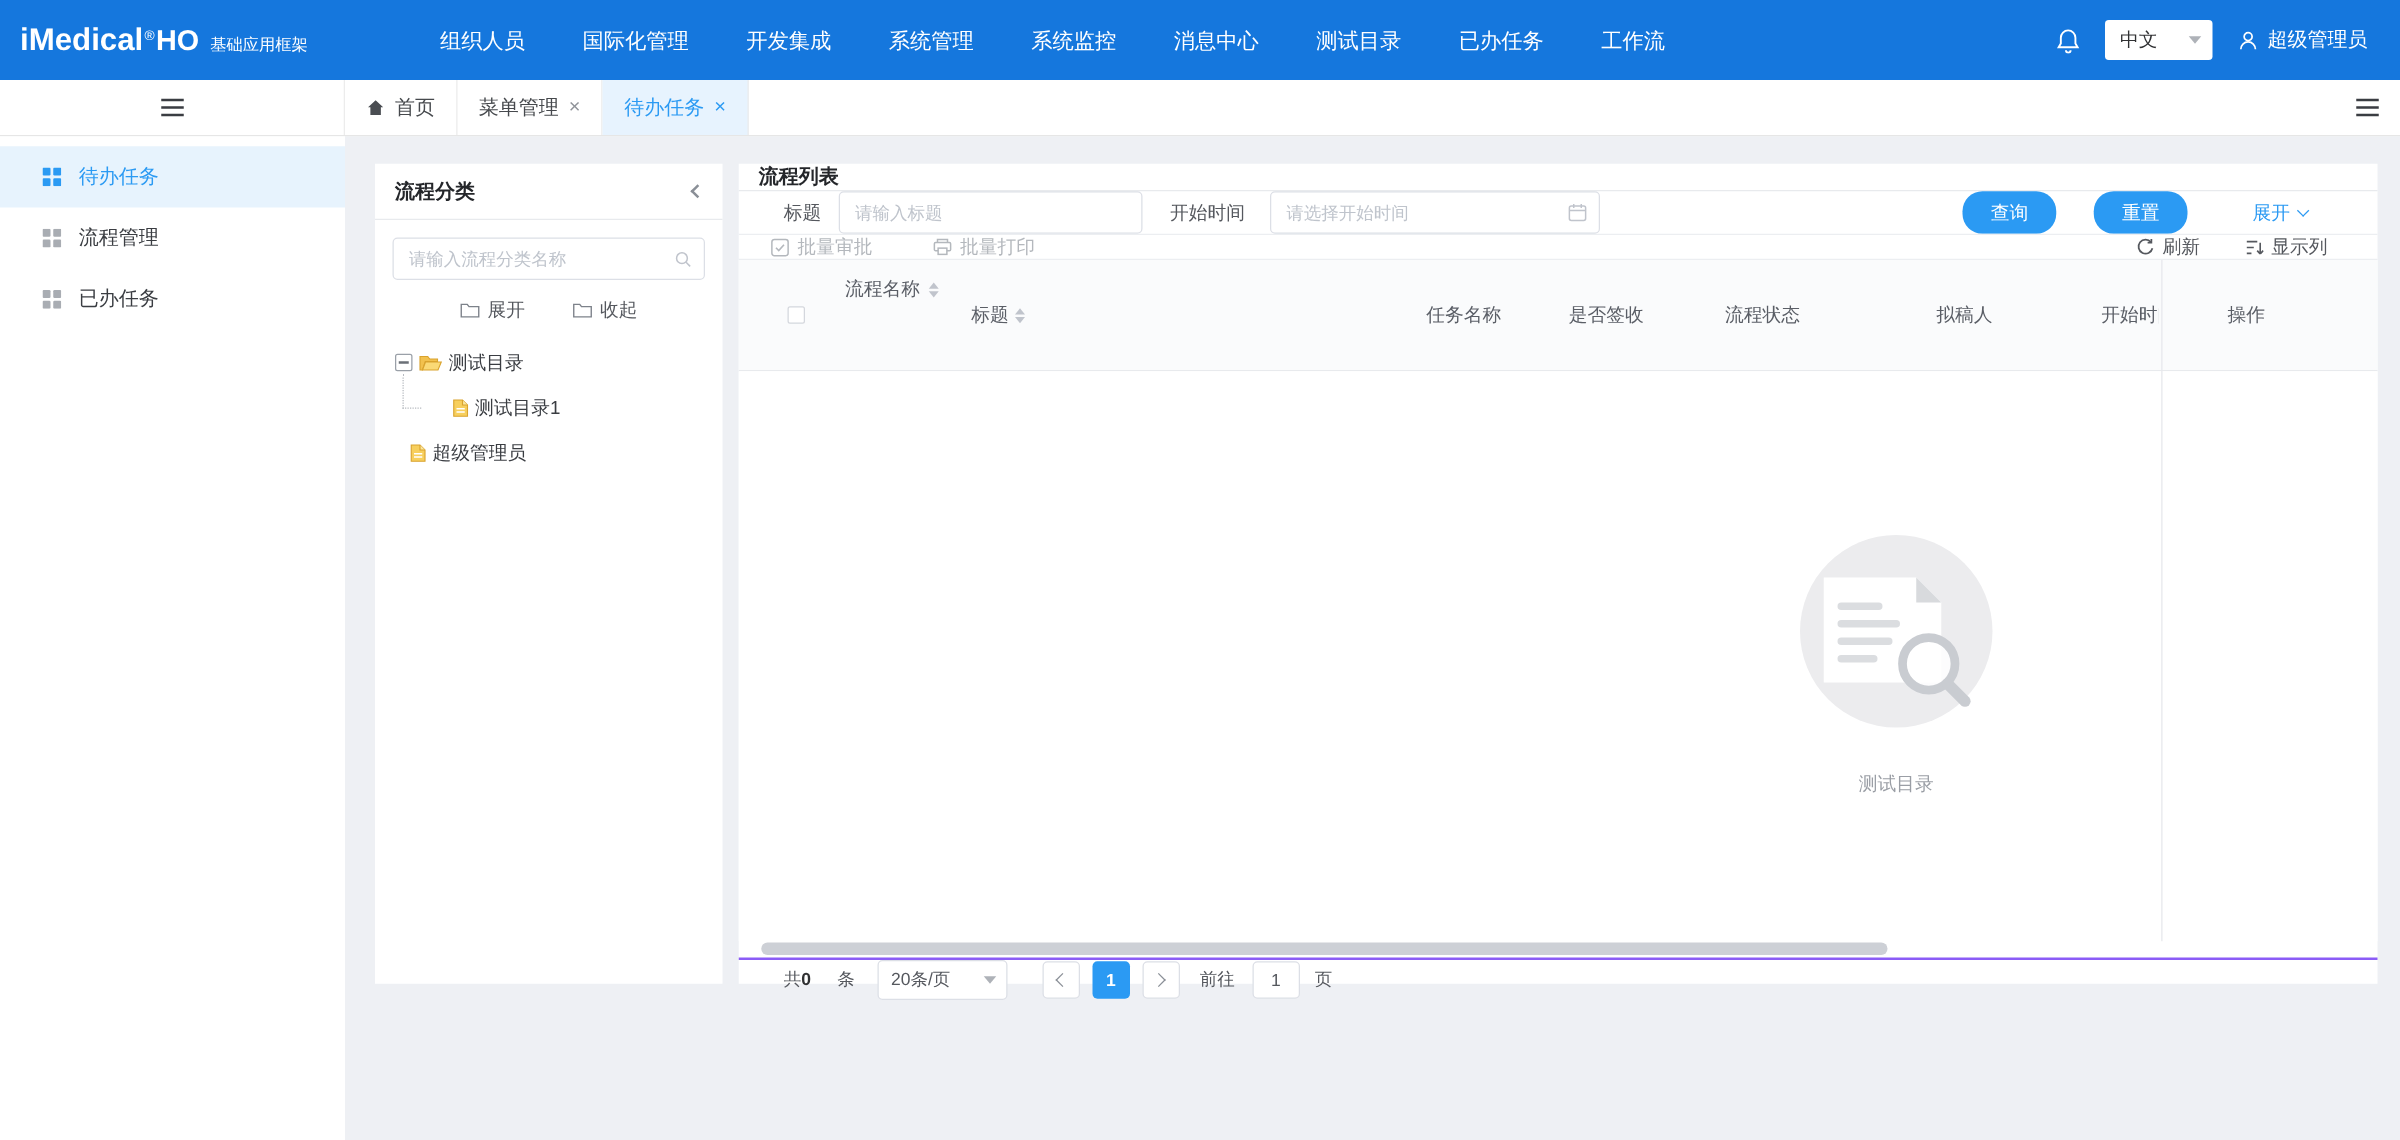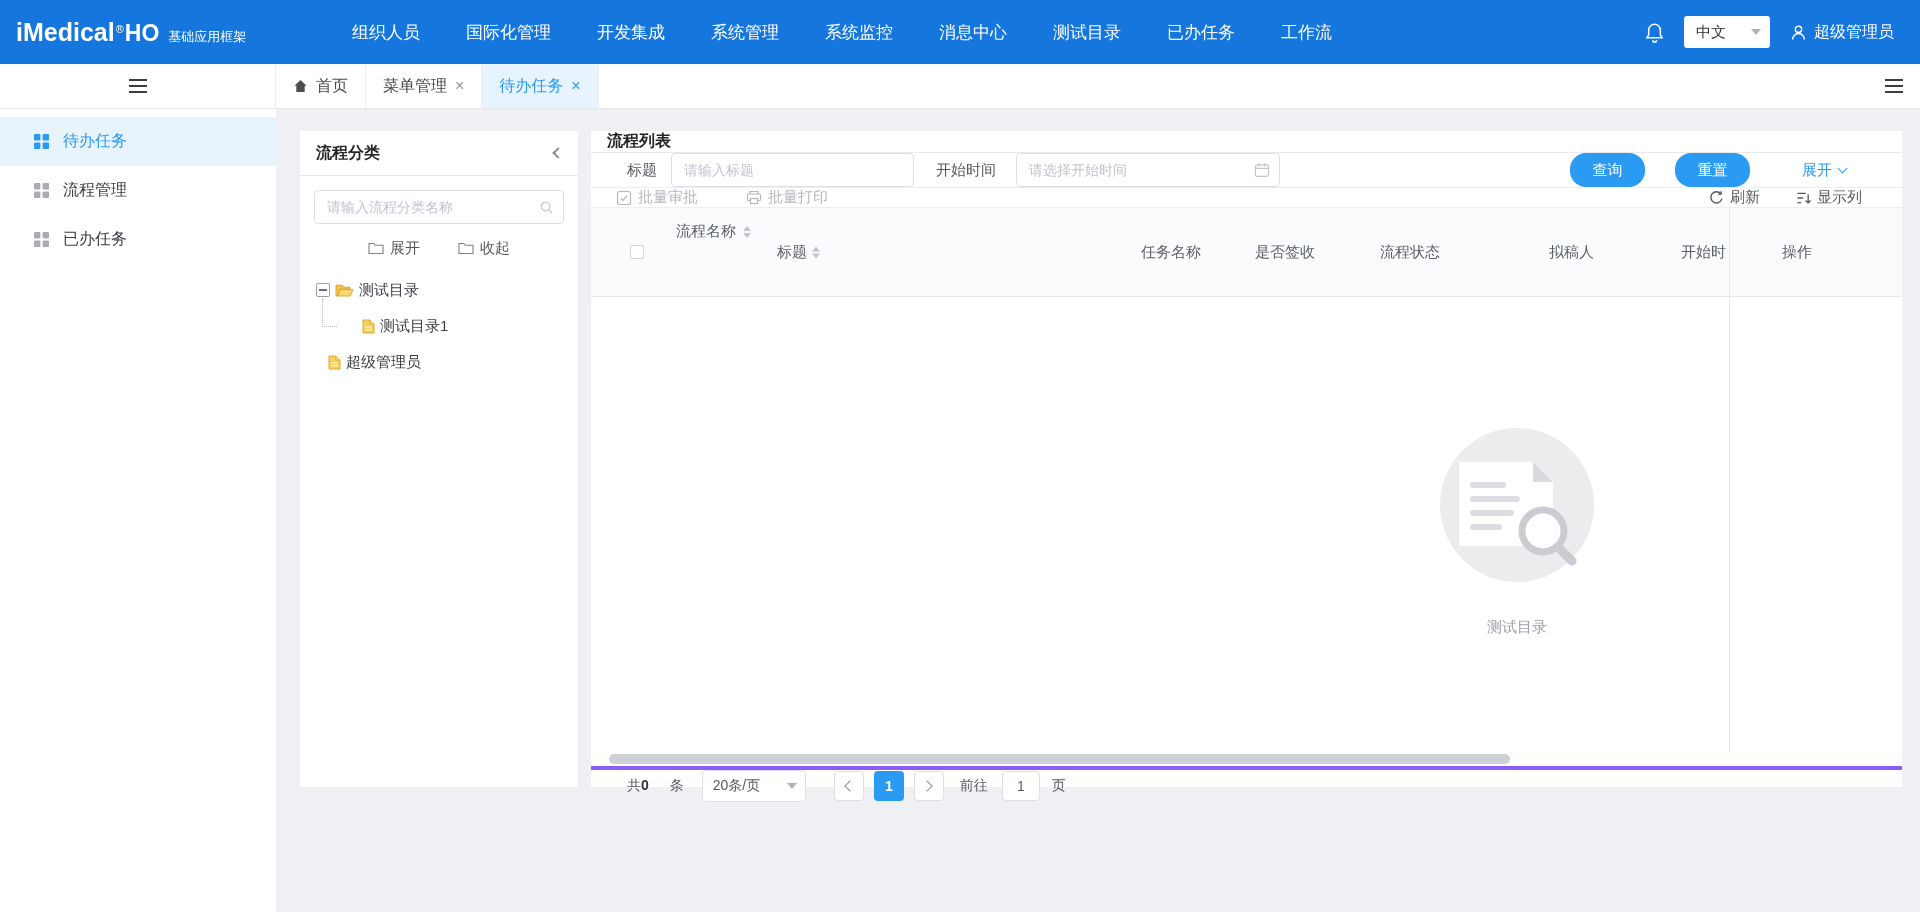--- a/index.html
+++ b/index.html
@@ -99,21 +99,21 @@
   .sort i { width:0; height:0; border-left:4px solid transparent; border-right:4px solid transparent; display:block; }
   .sort .up { border-bottom:5px solid #c0c4cc; }
   .sort .dn { border-top:5px solid #c0c4cc; }
   .tbody { position:relative; height:456px; background:#fff; }
   .col-divider { position:absolute; left:1138px; top:0; height:545px; width:1px; background:#e6e8eb; box-shadow:-7px 0 9px -5px rgba(0,0,0,0.10); }
   .empty { position:absolute; left:828px; top:118px; width:196px; text-align:center; }
   .empty-text { margin-top:13px; font-size:15px; color:#9a9ea5; }
   .hscroll { position:absolute; left:0; right:173px; bottom:0; height:14px; }
   .hscroll-thumb { position:absolute; left:18px; top:2px; width:901px; height:10px; border-radius:5px; background:#cdd0d6; cursor:pointer; }
 
-  .pagination { height:43px; border-top:4px solid #8b5cf6; display:flex; align-items:center; padding-left:36px; font-size:14px; color:#55585e; }
+  .pagination { height:43px; border-top:2px solid #8b5cf6; display:flex; align-items:center; padding-left:36px; font-size:14px; color:#55585e; }
   .pg-total b { font-weight:bold; color:#303133; }
   .pg-unit { margin-left:21px; }
   .psize { margin-left:18px; width:104px; height:32px; border:1px solid #dcdfe6; border-radius:4px; display:flex; align-items:center; justify-content:space-between; padding:0 8px 0 10px; cursor:pointer; background:#fff; }
   .pbtn { margin-left:10px; width:30px; height:30px; border:1px solid #dcdfe6; border-radius:4px; background:#fff; display:flex; align-items:center; justify-content:center; cursor:pointer; color:#8a8f97; }
   .pbtn-prev { margin-left:28px; }
   .pchev { width:8px; height:8px; border-left:1.5px solid currentColor; border-bottom:1.5px solid currentColor; }
   .pchev.l { transform:rotate(45deg); margin-left:3px; }
   .pchev.r { transform:rotate(-135deg); margin-right:3px; }
   .pcur { margin-left:10px; width:30px; height:30px; border-radius:4px; background:#2b9af3; color:#fff; display:flex; align-items:center; justify-content:center; font-weight:bold; cursor:pointer; }
   .goto-label { margin-left:16px; }

